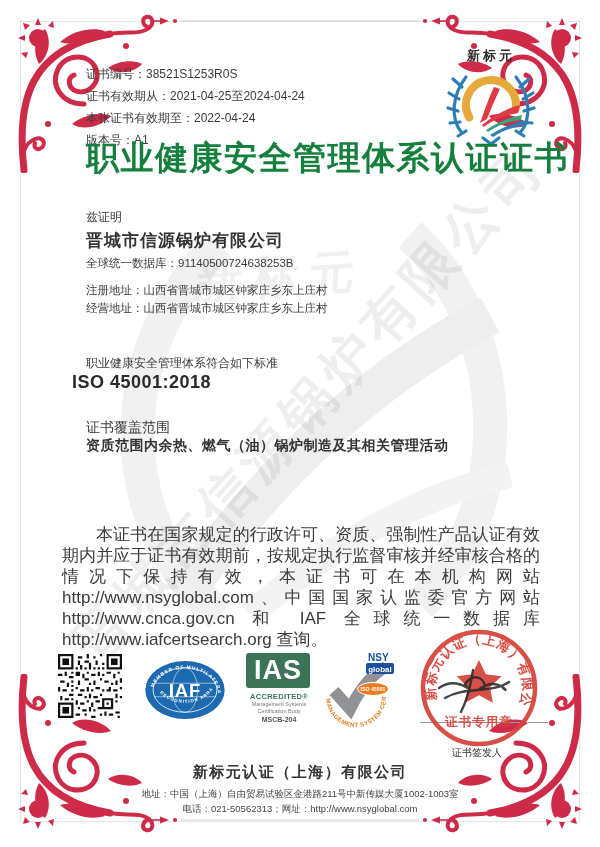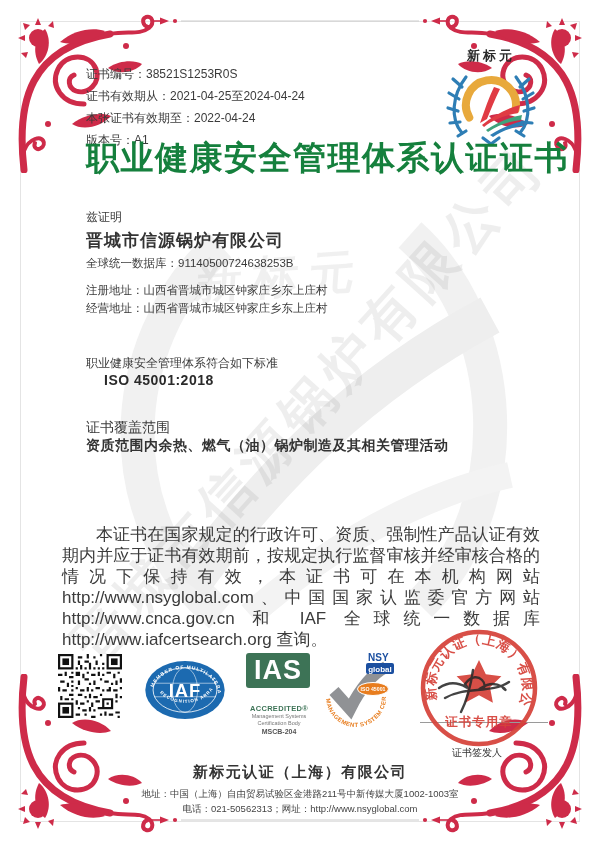--- a/index.html
+++ b/index.html
@@ -32,34 +32,34 @@
   .abs { position:absolute; z-index:2; color:#3b3b3b; }
   .info { left:86px; top:63px; font-size:12px; line-height:22px; }
   .issuer-logo { left:436px; top:46px; width:110px; height:102px; }
   .title { left:86px; top:136px; font-size:33px; font-weight:bold; color:#15803d; letter-spacing:1.5px; }
   .certify { left:86px; top:209px; font-size:12px; }
   .company-name { left:86px; top:229px; font-size:17px; font-weight:bold; color:#333; letter-spacing:1px; }
   .credit { left:86px; top:256px; font-size:11.5px; }
   .reg-addr { left:86px; top:283px; font-size:11.5px; }
   .biz-addr { left:86px; top:301px; font-size:11.5px; }
   .std-intro { left:86px; top:355px; font-size:12px; }
-  .std-code { left:104px; top:372px; font-size:14px; font-weight:bold; color:#2a2a2a; letter-spacing:.5px; }
+  .std-code { left:72px; top:372px; font-size:18px; font-weight:bold; color:#2a2a2a; letter-spacing:.5px; }
   .scope-label { left:86px; top:419px; font-size:14px; }
   .scope-text { left:86px; top:437px; font-size:14px; font-weight:600; color:#333; letter-spacing:.5px;text-align:right; }
   .para { left:62px; top:524px; width:478px; font-size:17px; line-height:21px;
           text-align:justify; text-indent:2em; }
 
   
   .qr { left:58px; top:654px; width:64px; height:64px; }
   .iaf { left:144px; top:660px; width:82px; height:60px; }
   .ias { left:246px; top:653px; width:66px; text-align:center; }
   .ias-box { width:64px; height:35px; background:#3d7356; border-radius:3px; color:#fff;
              font-weight:bold; font-size:27px; display:flex; align-items:center; justify-content:center;
              letter-spacing:1px; }
-  .ias-acc { font-size:7.5px; font-weight:bold; color:#3d7356; margin-top:16px; letter-spacing:.3px; }
+  .ias-acc { font-size:7.5px; font-weight:bold; color:#3d7356; margin-top:4px; letter-spacing:.3px; }
   .ias-sub { font-size:5.5px; color:#777; line-height:7px; }
   .ias-code { font-size:7px; font-weight:bold; color:#555; margin-top:1px; }
   .nsy { left:320px; top:647px; width:80px; height:96px; }
   .seal { left:413px; top:622px; width:132px; height:132px; z-index:3; }
   .signer-line { left:420px; top:722px; width:128px; height:0; border-top:1px solid #9a9a9a; z-index:2; }
   .signer-label { left:452px; top:746px; font-size:10px; color:#333; }
 
   
   .f-center { left:0; right:0; text-align:center; }
   .f-company { top:763px; font-size:15px; font-weight:bold; color:#333; letter-spacing:1.5px; }

